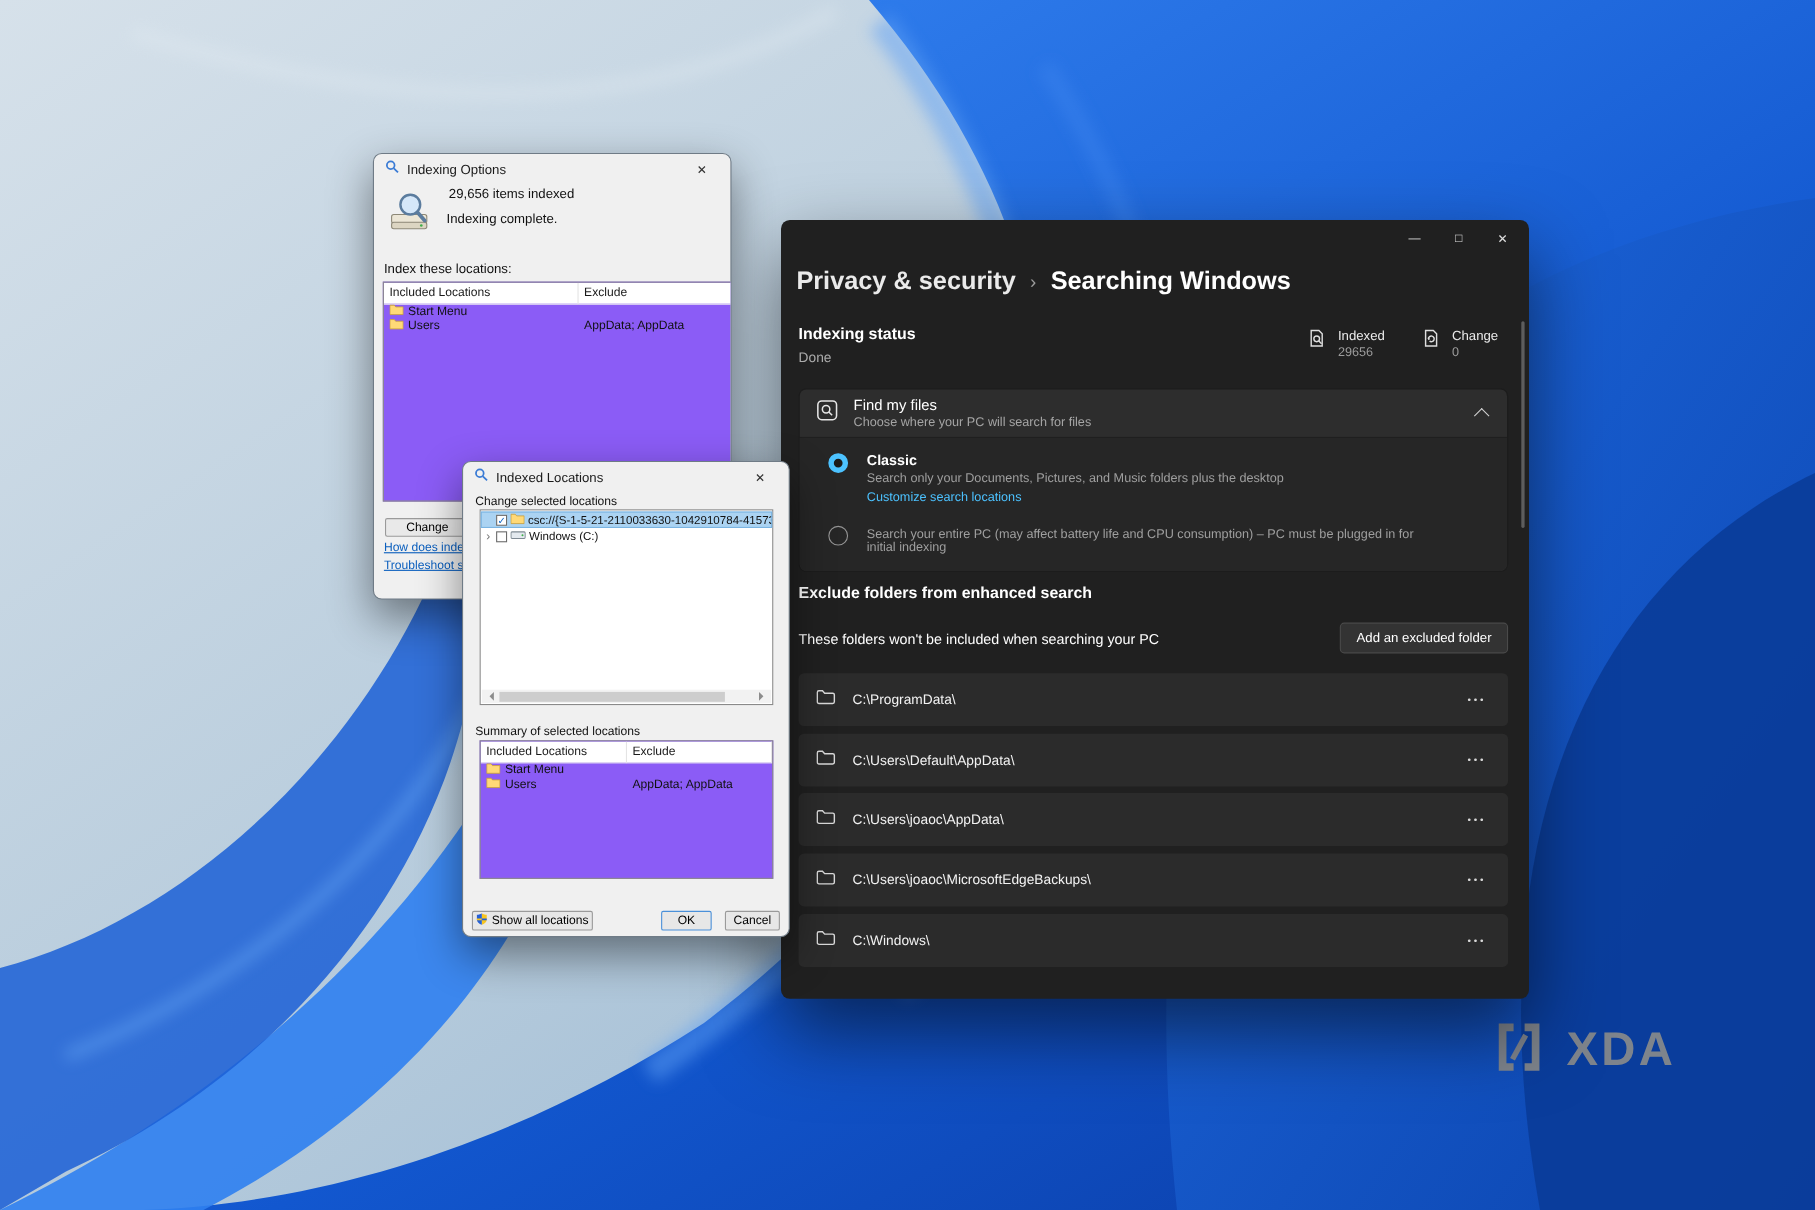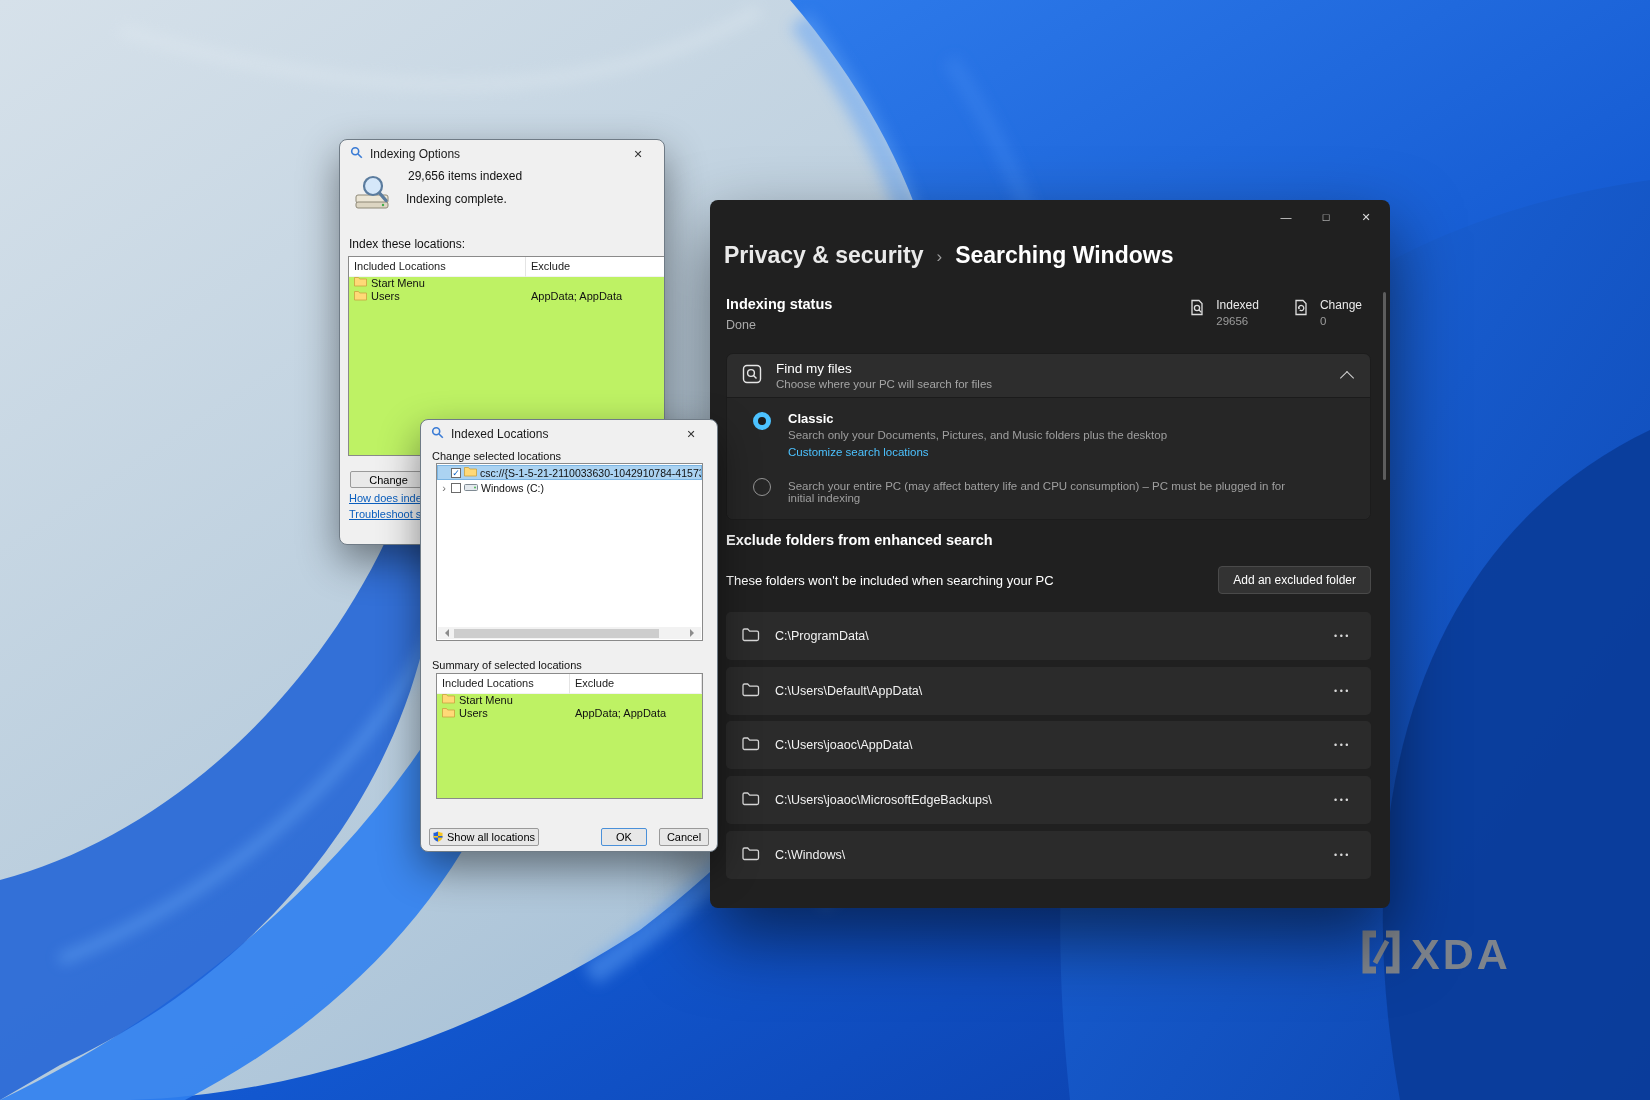--- a/index.html
+++ b/index.html
@@ -59,21 +59,21 @@
 
   
   .dlg{position:absolute;background:#f0f0f0;border:1px solid #6f7b86;border-radius:8px;
        box-shadow:0 16px 40px rgba(0,0,0,.45);color:#111;overflow:hidden;box-sizing:border-box;}
   #dlg-options{left:339px;top:139px;width:326px;height:406px;z-index:40;}
   #dlg-locations{left:420px;top:419px;width:298px;height:433px;z-index:50;}
   .dlg-titlebar{height:28px;display:flex;align-items:center;padding:0 10px;gap:7px;}
   .dlg-title{font-size:12px;color:#1a1a1a;}
   .dlg-close{margin-left:auto;width:32px;height:22px;display:flex;align-items:center;justify-content:center;
              font-size:11px;color:#333;cursor:pointer;}
-  .listbox{position:absolute;background:#bef264;border:1px solid #8a8a8a;box-sizing:border-box;overflow:hidden;}
+  .listbox{position:absolute;background:#8b5cf6;border:1px solid #8a8a8a;box-sizing:border-box;overflow:hidden;}
   .lb-header{display:grid;height:19px;align-items:center;font-size:11px;color:#1a1a1a;background:#fff;}
   .lb-hcell{padding-left:5px;height:100%;display:flex;align-items:center;border-right:1px solid #e4e4e4;
             border-bottom:1px solid #f2f2f2;}
   .lb-row{display:grid;height:13.5px;font-size:11px;align-items:center;}
   .lb-cell{display:flex;align-items:center;gap:4px;padding-left:5px;white-space:nowrap;overflow:hidden;}
   .cols-io{grid-template-columns:177px 1fr;}
   .cols-il{grid-template-columns:133px 1fr;}
 
   .io-icon{position:absolute;left:13px;top:33px;}
   .io-count{position:absolute;left:68px;top:29px;font-size:12px;}
@@ -106,21 +106,21 @@
   .il-sumlabel{position:absolute;left:11px;top:239px;font-size:11px;}
   .il-summary{left:15px;top:253px;width:267px;height:126px;}
   .il-btn{position:absolute;top:408px;height:18px;font-size:11px;background:#e7e7e7;border:1px solid #9a9a9a;
           border-radius:2px;display:flex;align-items:center;justify-content:center;box-sizing:border-box;
           font-family:inherit;cursor:pointer;gap:4px;padding:0;}
   .btn-showall{left:8px;width:110px;}
   .btn-ok{left:180px;width:46px;border-color:#4a90d9;}
   .btn-cancel{left:238px;width:50px;}
 
   
-  #watermark{position:absolute;left:1360px;top:929px;display:flex;align-items:center;gap:9px;z-index:5;opacity:.95;}
+  #watermark{position:absolute;left:1360px;top:929px;display:flex;align-items:center;gap:22px;z-index:5;opacity:.95;}
   .xda-text{font-size:43px;font-weight:800;color:#85888c;letter-spacing:3px;line-height:1;}
 </style>
 </head>
 <body>
 
 <div id="stage">
 
   <div id="wallpaper">
     <svg width="1650" height="1100" viewBox="0 0 1650 1100" preserveAspectRatio="none">
       <defs>

